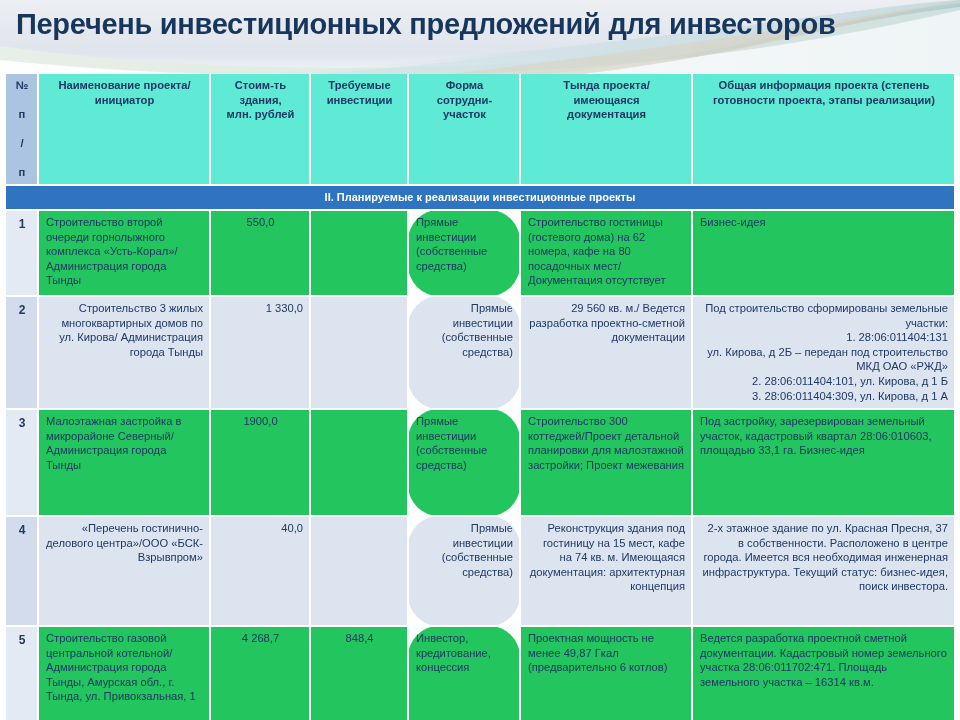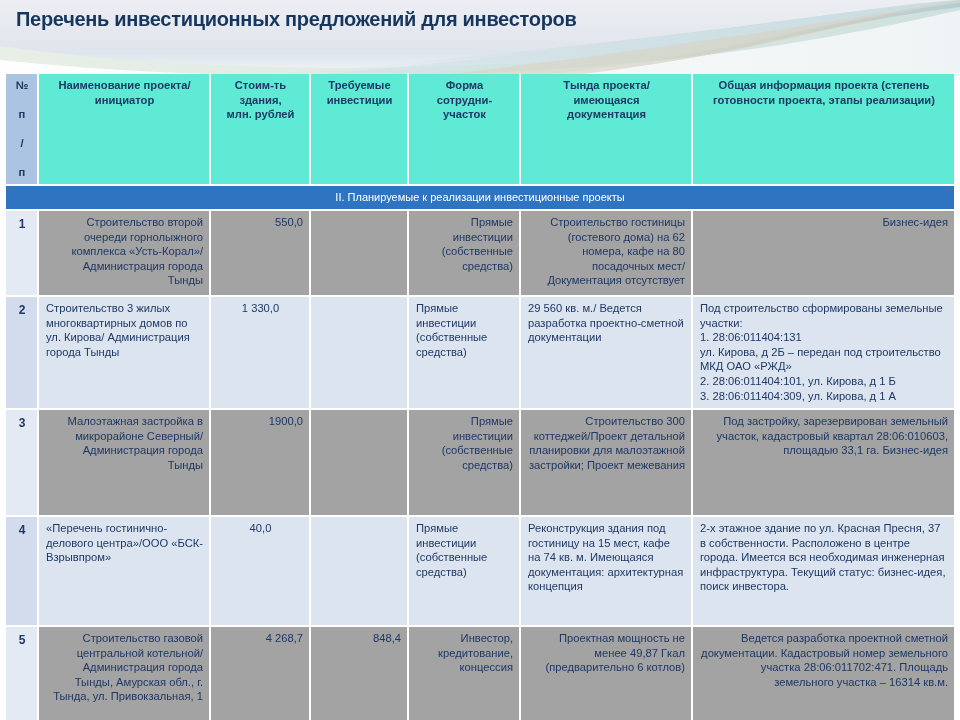--- a/index.html
+++ b/index.html
@@ -37,21 +37,21 @@
     left: 0; top: 0;
     width: 960px;
     height: 76px;
     display: block;
   }
 
   .page-title {
     position: absolute;
     left: 16px;
     top: 8px;
-    font-size: 20px;
+    font-size: 29px;
     font-weight: bold;
     color: #17365d;
     letter-spacing: -0.3px;
     white-space: nowrap;
     z-index: 5;
   }
 
   
   .tbl-wrap {
     position: absolute;
@@ -94,47 +94,47 @@
     font-size: 11.5px;
     line-height: 1.55;
   }
 
   
   tr.section td {
     background: #2f74c0;
     color: #ffffff;
     text-align: center;
     font-size: 11px;
-    font-weight: normal;
+    font-weight: bold;
     padding: 4px 0 5px 0;
     border-right: none;
     height: 13px;
     vertical-align: middle;
   }
 
   
-  tr.body-row.odd td { background: #a3a3a3; text-align: right; }
-  tr.body-row.even td { background: #dce4f0; }
+  tr.body-row.odd td { background: #22c55e; }
+  tr.body-row.even td { background: #dce4f0; text-align: right; }
   tr.body-row td.c-num {
     text-align: center;
     font-weight: bold;
     font-size: 12px;
     padding-top: 6px;
   }
   tr.body-row.odd td.c-num { background: #e4eaf4; }
   tr.body-row.even td.c-num { background: #d2dcec; }
 
   td.c-cost, td.c-invest {
     text-align: center;
     font-weight: normal;
     font-size: 12px;
     padding-top: 6px;
   }
   td.c-form, td.c-goal, td.c-name, td.c-info { text-align: left; }
-  td.c-form { padding-left: 9px; }
+  td.c-form { padding-left: 9px; border-radius: 31px; }
 
   .cell-text { white-space: pre-line; }
 
   
   table.grid { border-top: 0; }
 </style>
 </head>
 <body>
 
 <div class="slide">

